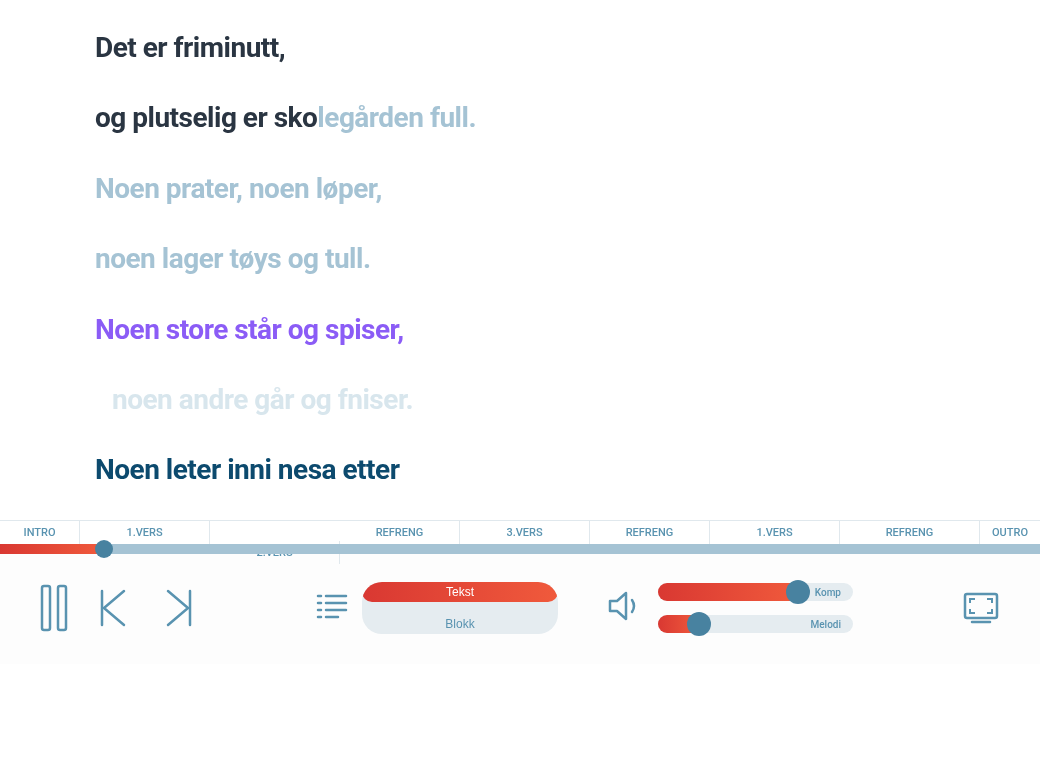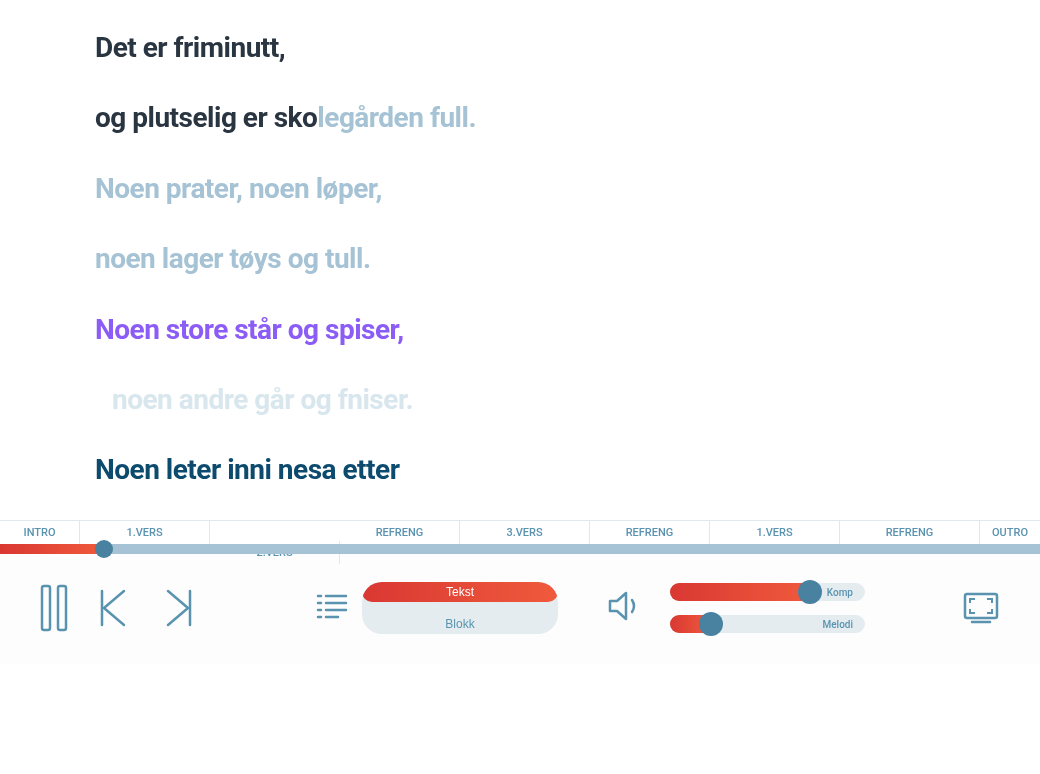--- a/index.html
+++ b/index.html
@@ -178,21 +178,21 @@
     
     .toggle-inactive {
       color: #5993b0;
       margin-top: 12px;
     }
     
     .audio-controls {
       display: flex;
       align-items: center;
       margin-left: 48px;
-      gap: 28px;
+      gap: 16px;
     }
     
     .volume-icon {
       color: #5993b0;
     }
     
     .sliders {
       display: flex;
       flex-direction: column;
       gap: 14px;

